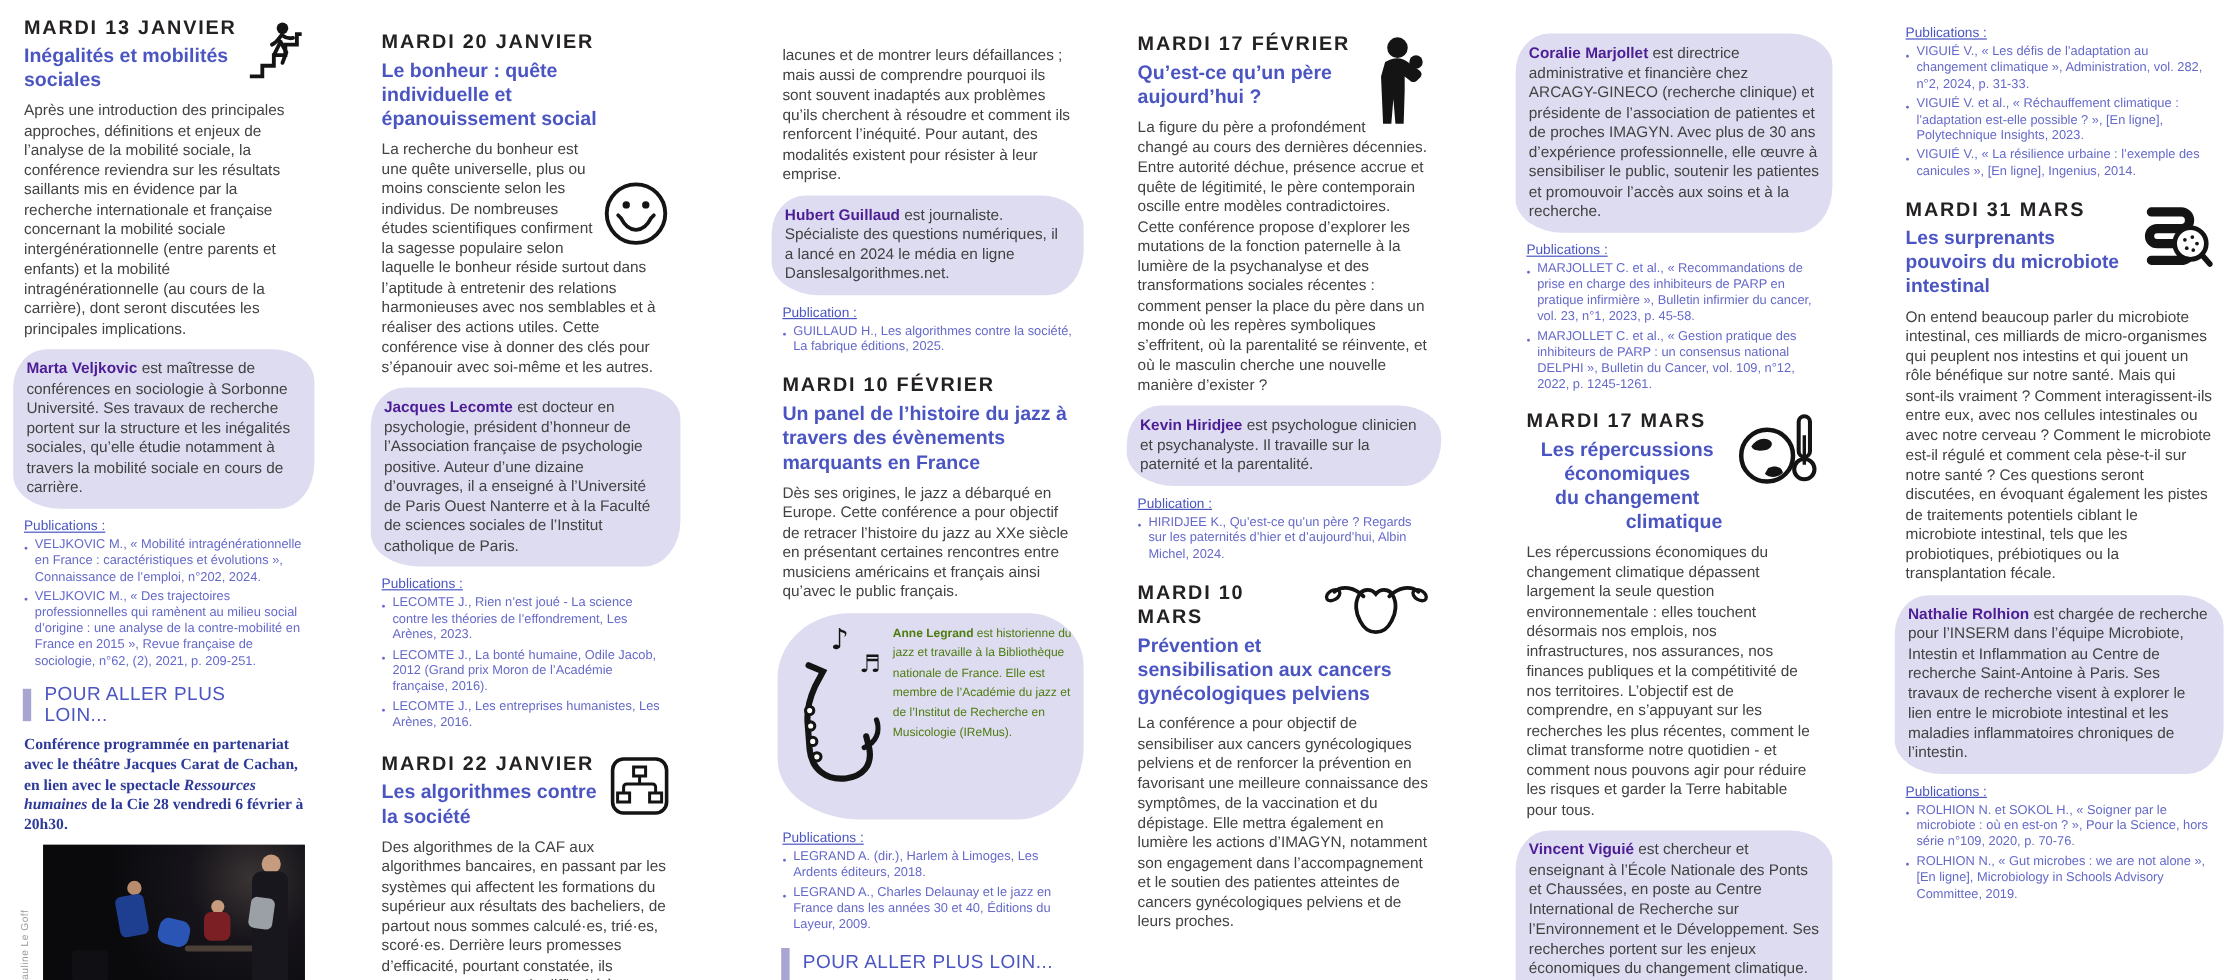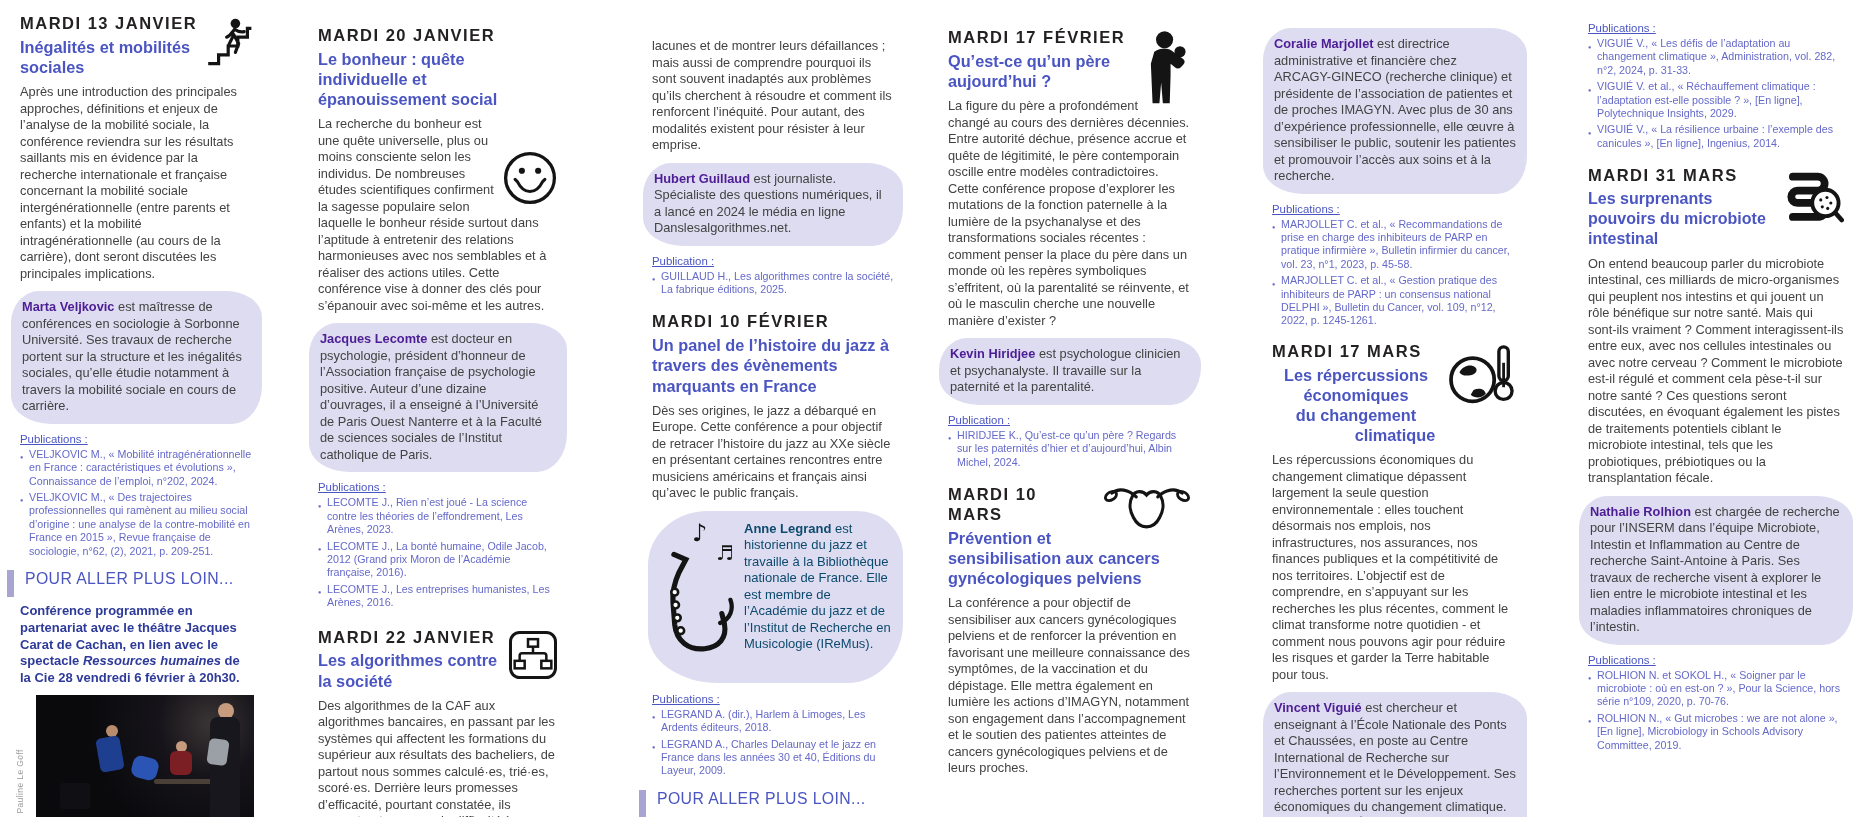--- a/index.html
+++ b/index.html
@@ -37,40 +37,40 @@
   .pubs-label{
     font-size:11.4px;color:#4a55c2;text-decoration:underline;
     margin:0 0 3px;
   }
   .pubs ul{list-style:none;margin:0;padding:0;}
   .pubs li{
     font-size:10.7px;line-height:13.4px;color:#6569c9;
     padding-left:9px;position:relative;margin:0 0 3px;
   }
   .pubs li::before{content:"●";font-size:5.5px;position:absolute;left:0;top:3.5px;color:#6569c9;}
-  .further-h{display:flex;align-items:flex-start;margin:12px 0 6px;}
+  .further-h{display:flex;align-items:center;margin:12px 12px 6px;}
   .further-bar{width:7px;height:27px;background:#a8a5d2;margin:0 11px 0 -13px;flex:0 0 auto;}
   .further-title{font-size:15.8px;color:#4a55c2;letter-spacing:.4px;}
-  .further-p{font-size:13px;line-height:16.8px;font-weight:bold;color:#2e3a99;margin:0 0 8px;}
+  .further-p{font-size:13px;line-height:16.8px;font-weight:bold;color:#2e3a99;margin:0 0 8px;font-family:Liberation Serif, serif;}
   .further-p .it{font-style:italic;}
   .evt-head{overflow:visible;}
   .evt-icon{float:right;margin:2px 0 4px 6px;}
   .body-icon{float:right;margin:34px 0 6px 8px;}
   svg{display:block;}
   
   .jazz-blob{
     background:#dedcf0;border-radius:60px 46px 56px 70px / 54px 44px 60px 50px;
     padding:10px 8px 12px 6px;margin:4px -9px 10px -4px;overflow:hidden;
   }
   .sax-wrap{float:left;width:102px;height:148px;position:relative;margin:2px 2px 0 -14px;}
   .sax-wrap svg{position:absolute;left:8px;top:28px;}
   .note{position:absolute;color:#141414;font-family:"DejaVu Sans",sans-serif;}
   .note1{left:52px;top:-4px;font-size:24px;}
   .note2{left:76px;top:18px;font-size:20px;}
-  .jazz-text{font-size:13px;line-height:16.5px;margin:0;color:#0c4a6e;}
+  .jazz-text{font-size:10px;line-height:16.5px;margin:0;color:#4d7c0f;}
   
   .photo-wrap{position:relative;margin:4px 0 0 16px;width:218px;height:130px;}
   .photo{
     position:absolute;inset:0;overflow:hidden;background:
       radial-gradient(circle at 80% 22%, #3a3434 0%, #16141a 26%, #0a0a0d 60%),
       #0a0a0d;
   }
   .fig{position:absolute;border-radius:5px;}
   .fig-man-body{right:14px;top:22px;width:30px;height:108px;background:#17171d;border-radius:8px 8px 0 0;}
   .fig-man-head{right:20px;top:8px;width:16px;height:16px;border-radius:50%;background:#c79b7d;}
@@ -291,21 +291,21 @@
     <p class="body">Les répercussions économiques du changement climatique dépassent largement la seule question environnementale : elles touchent désormais nos emplois, nos infrastructures, nos assurances, nos finances publiques et la compétitivité de nos territoires. L’objectif est de comprendre, en s’appuyant sur les recherches les plus récentes, comment le climat transforme notre quotidien - et comment nous pouvons agir pour réduire les risques et garder la Terre habitable pour tous.</p>
     <p class="body blob"><strong>Vincent Viguié</strong><span> est chercheur et enseignant à l’École Nationale des Ponts et Chaussées, en poste au Centre International de Recherche sur l’Environnement et le Développement. Ses recherches portent sur les enjeux économiques du changement climatique. Il enseigne à l’École Polytechnique et Sciences Po Paris, et a été consulté pour les deux derniers rapports du GIEC.</span></p>
   </article>
 </section>
 
 <section class="col c6">
   <div class="pubs" style="margin-top:14px;">
     <div class="pubs-label">Publications :</div>
     <ul>
       <li>VIGUIÉ V., « Les défis de l’adaptation au changement climatique », Administration, vol. 282, n°2, 2024, p. 31-33.</li>
-      <li>VIGUIÉ V. et al., « Réchauffement climatique : l’adaptation est-elle possible ? », [En ligne], Polytechnique Insights, 2029.</li>
+      <li>VIGUIÉ V. et al., « Réchauffement climatique : l’adaptation est-elle possible ? », [En ligne], Polytechnique Insights, 2023.</li>
       <li>VIGUIÉ V., « La résilience urbaine : l’exemple des canicules », [En ligne], Ingenius, 2014.</li>
     </ul>
   </div>
   <article style="margin-top:16px;">
     <div class="evt-head">
       <span class="evt-icon">
         <svg width="62" height="56" viewBox="0 0 80 70">
           <path d="M14 10 h32 a9 9 0 0 1 0 18 h-26 a8 8 0 0 0 0 16 h26 a9 9 0 0 1 2 18 h-34" fill="none" stroke="#141414" stroke-width="10" stroke-linecap="round"></path>
           <circle cx="56" cy="44" r="17" fill="#ffffff" stroke="#141414" stroke-width="5"></circle>
           <circle cx="50" cy="40" r="2" fill="#141414"></circle>

